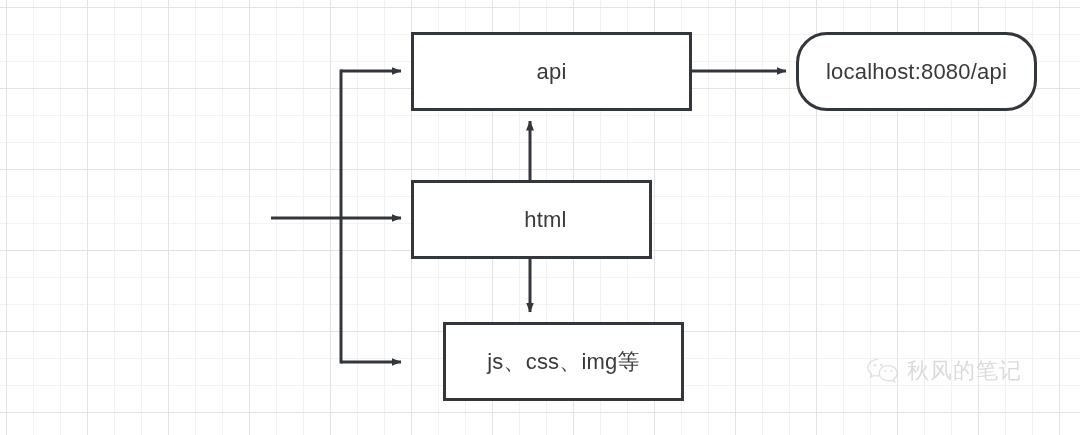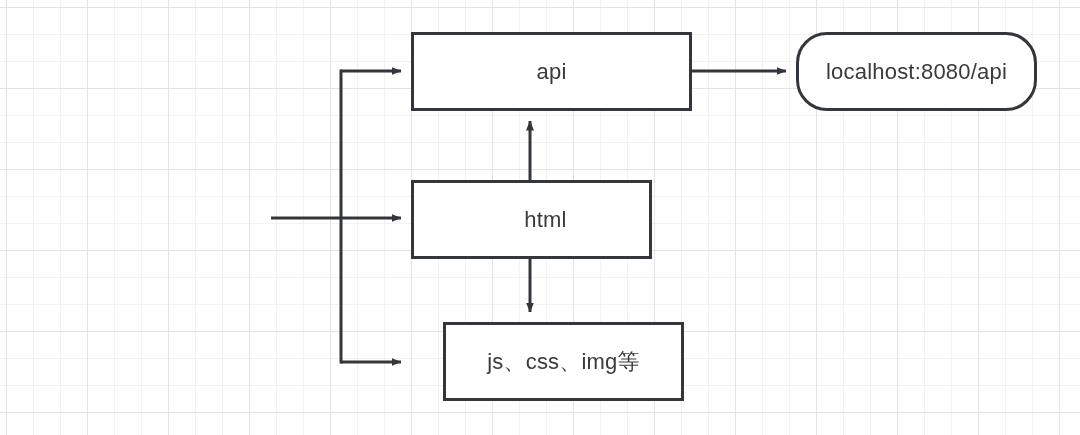--- a/index.html
+++ b/index.html
@@ -135,14 +135,29 @@
 
 
   <div class="node" id="node-html">
     <span>html</span>
   </div>
 
   <div class="node" id="node-assets">
     <span>js、css、img等</span>
   </div>
 
+  <div id="watermark">
+    <svg class="wm-logo" width="34" height="28" viewBox="0 0 34 28" xmlns="http://www.w3.org/2000/svg">
+      <g fill="none" stroke="#c9c9c9" stroke-width="1.4">
+        <path d="M12.2 2.2C6.4 2.2 1.9 6 1.9 10.6c0 2.6 1.5 4.9 3.8 6.4l-1 3.1 3.6-1.8c1.2.4 2.5.6 3.9.6.4 0 .8 0 1.2-.1"></path>
+        <path d="M22.3 8.6c-5.1 0-9.1 3.4-9.1 7.6s4 7.6 9.1 7.6c1.1 0 2.2-.2 3.2-.5l3.2 1.6-.9-2.7c2.1-1.4 3.5-3.5 3.5-5.9 0-4.2-4-7.7-9-7.7z"></path>
+      </g>
+      <g fill="#c9c9c9">
+        <circle cx="9" cy="8.2" r="1.25"></circle>
+        <circle cx="15.3" cy="8.2" r="1.25"></circle>
+        <circle cx="19.2" cy="14.1" r="1.1"></circle>
+        <circle cx="25.4" cy="14.1" r="1.1"></circle>
+      </g>
+    </svg>
+    <span class="wm-text">秋风的笔记</span>
+  </div>
 
 </div>
 
 </body></html>

